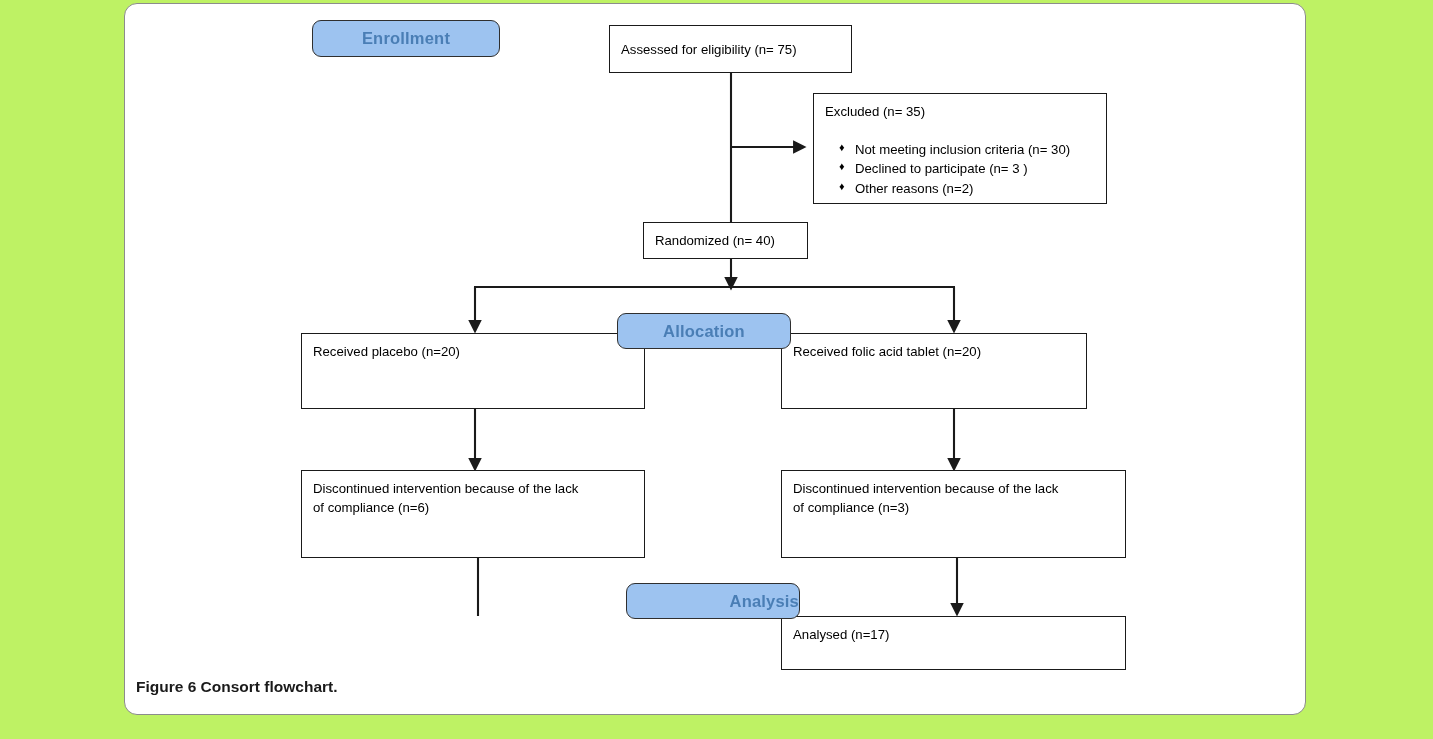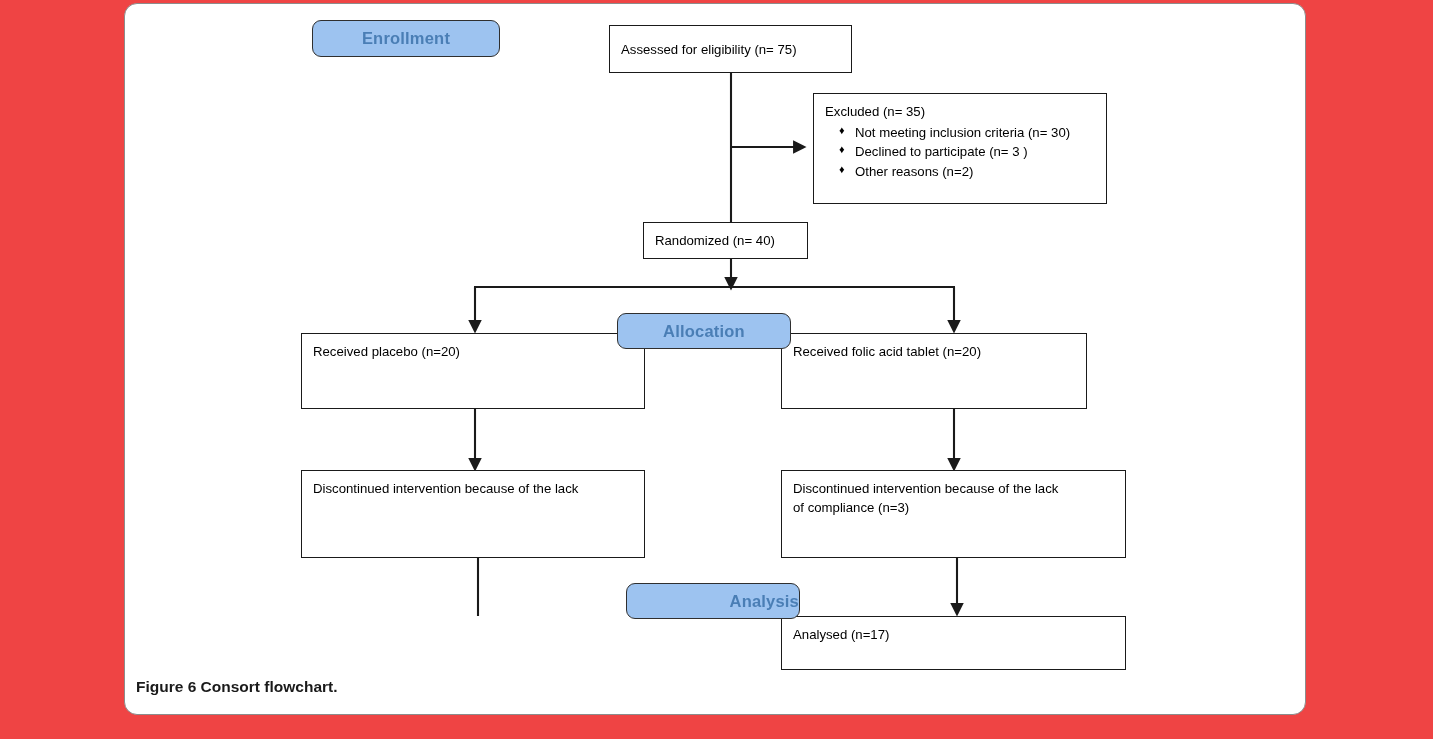--- a/index.html
+++ b/index.html
@@ -7,21 +7,21 @@
     padding: 0;
     background: #ffffff;
   }
   body {
     font-family: "Liberation Sans", sans-serif;
   }
   #figure-panel {
     position: relative;
     width: 1433px;
     height: 739px;
-    background: #ef4444;
+    background: #bef264;
     overflow: hidden;
     text-decoration: underline;
   }
   .panel-frame {
     position: absolute;
     left: 124px;
     top: 3px;
     width: 1182px;
     height: 712px;
     border: 1.4px solid #8c8c8c;
@@ -43,21 +43,21 @@
     box-sizing: border-box;
     border: 1.6px solid #1a1a1a;
     background: #ffffff;
     color: #000000;
     font-size: 13.2px;
     line-height: 1.42;
     padding: 9px 3px 6px 11px;
   }
   .fbox .line { display: block; white-space: nowrap; }
   
-  .excl-title { display: block; margin-bottom: 2px; }
+  .excl-title { display: block; margin-bottom: 19px; }
   .excl-list {
     list-style: none;
     margin: 0;
     padding: 0 0 0 14px;
   }
   .excl-list li {
     position: relative;
     padding-left: 16px;
     margin: 1px 0;
     white-space: nowrap;
@@ -177,20 +177,21 @@
   <div class="fbox" style="left:301px; top:333px; width:344px; height:76px;">
     <span class="line">Received placebo (n=20)</span>
   </div>
 
   <div class="fbox" style="left:781px; top:333px; width:306px; height:76px;">
     <span class="line">Received folic acid tablet (n=20)</span>
   </div>
 
   <div class="fbox" style="left:301px; top:470px; width:344px; height:88px;">
     <span class="line">Discontinued intervention because of the lack</span>
+    <span class="line">of compliance (n=6)</span>
   </div>
 
   <div class="fbox" style="left:781px; top:470px; width:345px; height:88px;">
     <span class="line">Discontinued intervention because of the lack</span>
     <span class="line">of compliance (n=3)</span>
   </div>
 
 
   <div class="fbox" style="left:781px; top:616px; width:345px; height:54px;">
     <span class="line">Analysed (n=17)</span>

